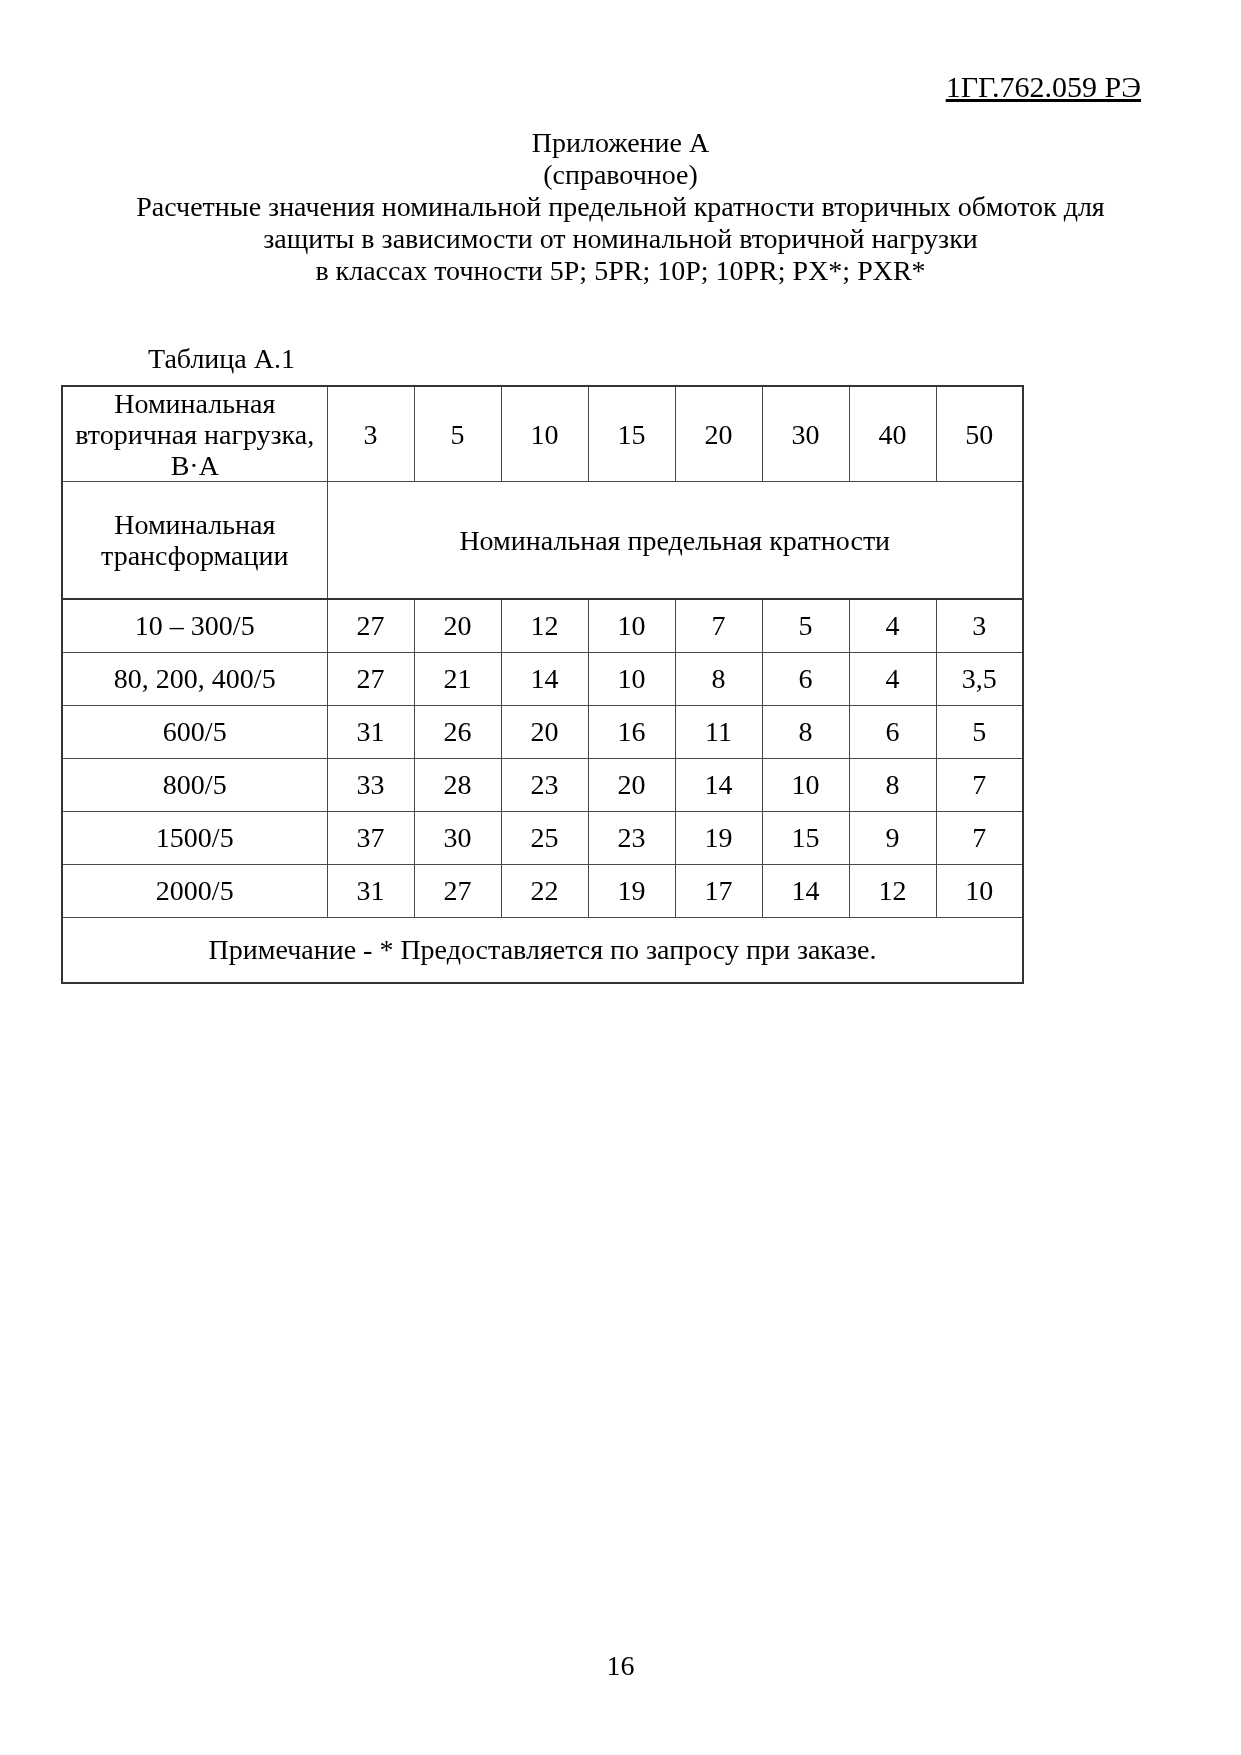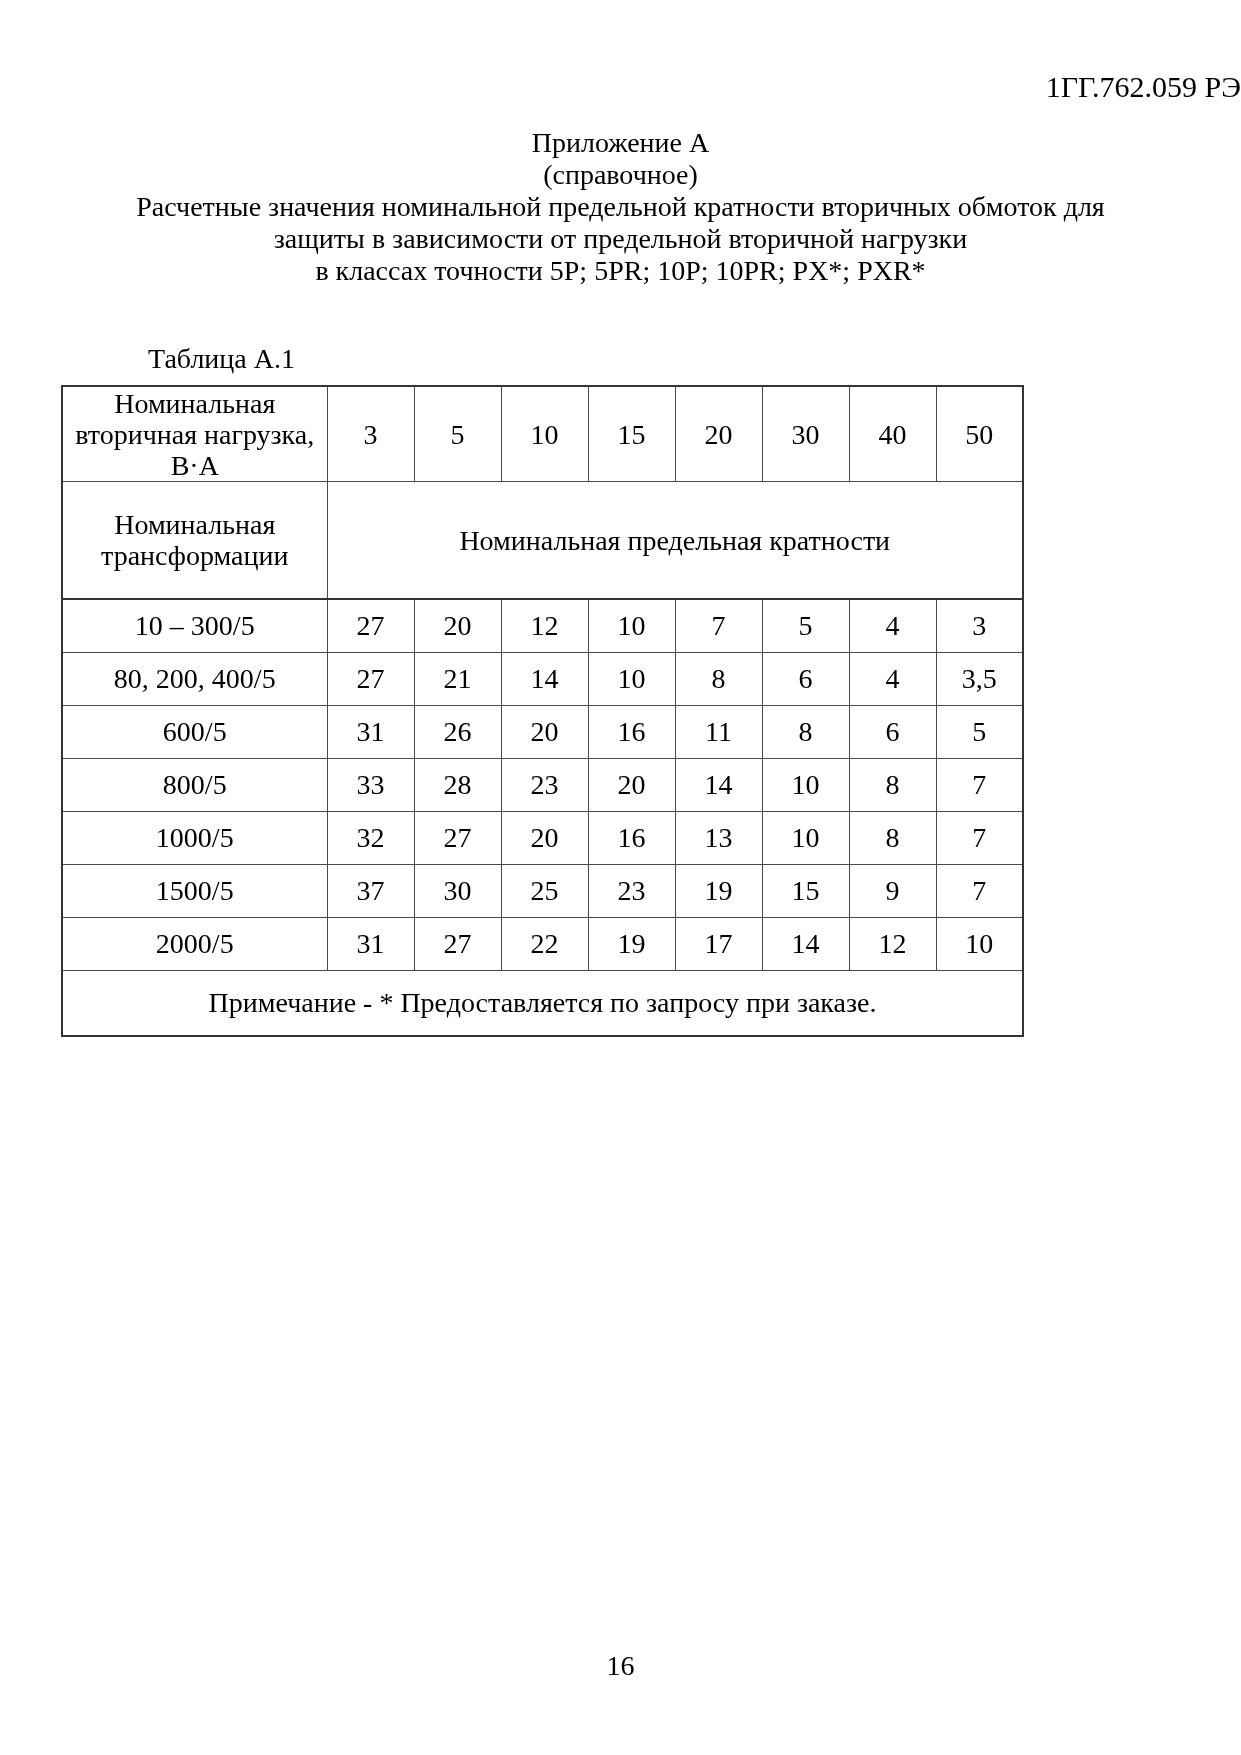--- a/index.html
+++ b/index.html
@@ -10,23 +10,25 @@
   body {
     width: 1241px;
     height: 1755px;
     position: relative;
     overflow: hidden;
     font-family: "Liberation Serif", "DejaVu Serif", serif;
     color: #000000;
   }
   .doc-number {
     margin-top: 70px;
+    padding-right: 100px;
     text-align: right;
     font-size: 30px;
     line-height: 34px;
+    text-decoration: underline;
   }
   .title-block {
     margin-top: 23px;
     text-align: center;
     font-size: 28px;
     line-height: 32px;
   }
   .title-block .line {
     white-space: nowrap;
   }
@@ -78,21 +80,21 @@
 </style>
 </head>
 <body>
 
 <div class="doc-number">1ГГ.762.059 РЭ</div>
 
 <div class="title-block">
   <div class="line">Приложение А</div>
   <div class="line">(справочное)</div>
   <div class="line">Расчетные значения номинальной предельной кратности вторичных обмоток для</div>
-  <div class="line">защиты в зависимости от предельной вторичной нагрузки</div>
+  <div class="line">защиты в зависимости от номинальной вторичной нагрузки</div>
   <div class="line">в классах точности 5P; 5PR; 10P; 10PR; PX*; PXR*</div>
 </div>
 
 <div class="table-caption">Таблица А.1</div>
 
 <table class="main-table">
   <colgroup>
     <col style="width:265px">
     <col style="width:87px">
       <col style="width:87px">
@@ -154,31 +156,20 @@
         <td>6</td>
         <td>5</td>
       </tr>
       <tr class="data-row">
         <td>800/5</td>
         <td>33</td>
         <td>28</td>
         <td>23</td>
         <td>20</td>
         <td>14</td>
-        <td>10</td>
-        <td>8</td>
-        <td>7</td>
-      </tr>
-      <tr class="data-row">
-        <td>1000/5</td>
-        <td>32</td>
-        <td>27</td>
-        <td>20</td>
-        <td>16</td>
-        <td>13</td>
         <td>10</td>
         <td>8</td>
         <td>7</td>
       </tr>
       <tr class="data-row">
         <td>1500/5</td>
         <td>37</td>
         <td>30</td>
         <td>25</td>
         <td>23</td>

